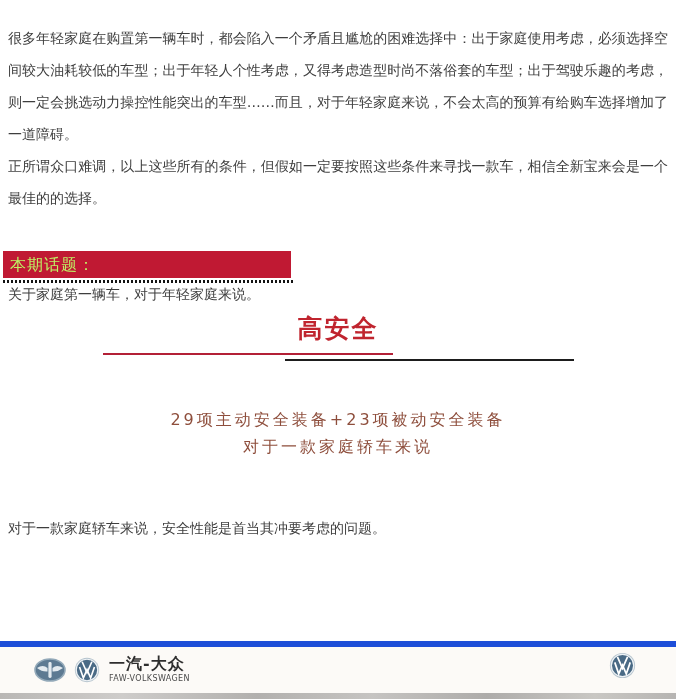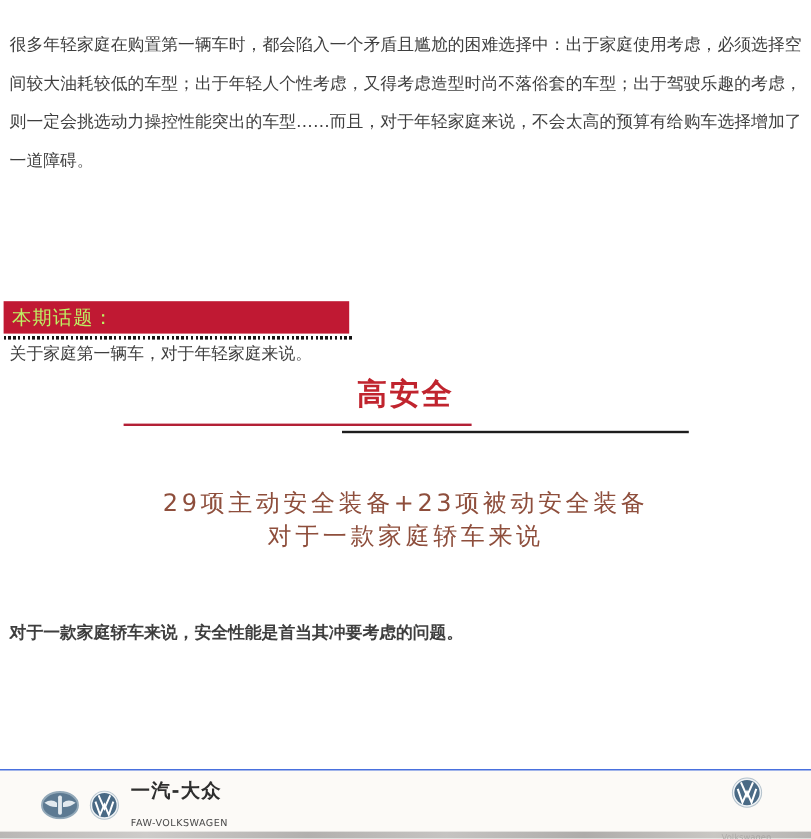--- a/index.html
+++ b/index.html
@@ -7,21 +7,21 @@
   body { font-family:"DejaVu Sans","Liberation Sans",sans-serif; }
   .page {
     position:relative; width:676px; height:699px;
     background:#ffffff; overflow:hidden; color:#3e3e3e;
   }
   .para {
     position:absolute; left:8px; right:8px;
     font-size:14px; line-height:32px; color:#3e3e3e;
     text-align:justify;
   }
-  .para.tight { line-height:28.5px;font-weight:bold; }
+  .para.tight { line-height:28.5px; }
   .topic-banner {
     position:absolute; left:3px; top:251px; width:288px; height:27px;
     background:#c01933; color:#bef264; font-size:16px; line-height:27px;
     padding-left:7px; letter-spacing:1px;
   }
   .dotted-rule {
     position:absolute; left:3px; top:280px; width:291px; height:3px;
     background-image:repeating-linear-gradient(90deg,#141414 0 2px,transparent 2px 4px);
   }
   .topic-caption {
@@ -37,49 +37,50 @@
     background:#b32036;
   }
   .rule-dark {
     position:absolute; left:285px; top:359px; width:289px; height:2px;
     background:#1d1d1d;
   }
   .slogans {
     position:absolute; left:0; top:406px; width:676px; text-align:center;
   }
   .slogan-line {
-    height:27px; line-height:27px; font-size:20px; letter-spacing:3px;
+    height:27px; line-height:27px; font-size:16px; letter-spacing:3px;
     color:#8e4e3c;
   }
   .footer {
     position:absolute; left:0; top:641px; width:676px; height:58px;
-    background:#fcfaf7; border-top:1px solid #1d4ed8;
+    background:#fcfaf7; border-top:6px solid #1d4ed8;
   }
   .footer-left { position:absolute; left:34px; top:9px; display:flex; align-items:center; }
   .faw-logo { width:32px; height:24px; }
   .vw-logo-sm { width:26px; height:26px; margin-left:8px; }
   .brand-text { margin-left:9px; }
   .brand-cn { font-size:16px; font-weight:bold; color:#2e2e2e; letter-spacing:1px; line-height:16px; }
-  .brand-en { font-size:8px; color:#4a4a4a; letter-spacing:0.4px; margin-top:14px; }
+  .brand-en { font-size:8px; color:#4a4a4a; letter-spacing:0.4px; margin-top:2px; }
   .footer-right { position:absolute; left:601px; top:5px; width:42px; text-align:center; }
   .vw-logo-right { width:27px; height:27px; }
   .vw-label { font-size:7px; color:#5a5a5a; margin-top:16px; }
   .bottom-strip {
     position:absolute; left:0; bottom:0; width:676px; height:6px;
     background:linear-gradient(90deg,#adaba9 0%,#c6c4c2 18%,#a5a3a1 38%,#bcbab8 55%,#a09e9c 72%,#c0beba 88%,#aaa8a6 100%);
     opacity:0.85;
   }
 </style>
 </head>
 <body>
 
 <div class="page">
 
   <div class="para" style="top:22px;">很多年轻家庭在购置第一辆车时，都会陷入一个矛盾且尴尬的困难选择中：出于家庭使用考虑，必须选择空间较大油耗较低的车型；出于年轻人个性考虑，又得考虑造型时尚不落俗套的车型；出于驾驶乐趣的考虑，则一定会挑选动力操控性能突出的车型……而且，对于年轻家庭来说，不会太高的预算有给购车选择增加了一道障碍。</div>
 
+  <div class="para" style="top:150px;">正所谓众口难调，以上这些所有的条件，但假如一定要按照这些条件来寻找一款车，相信全新宝来会是一个最佳的的选择。</div>
 
   <div class="topic-banner">本期话题：</div>
   <div class="dotted-rule"></div>
   <div class="topic-caption">关于家庭第一辆车，对于年轻家庭来说。</div>
 
   <div class="section-title">高安全</div>
   <div class="rule-red"></div>
   <div class="rule-dark"></div>
 
   <div class="slogans">

